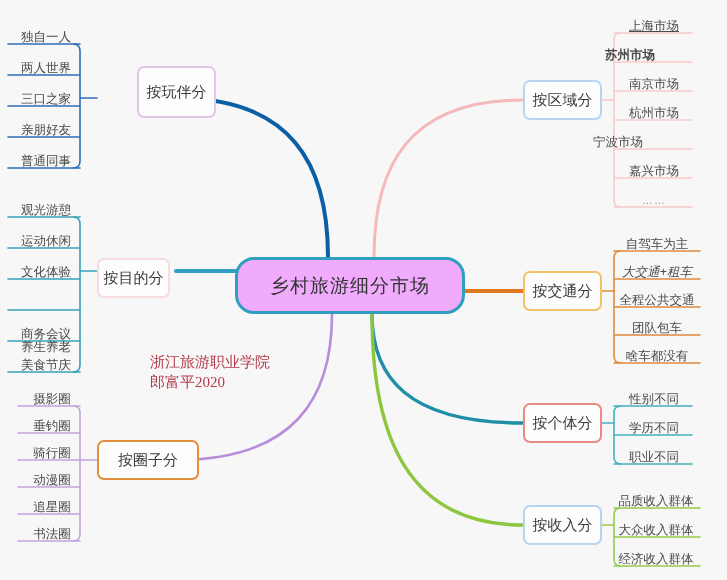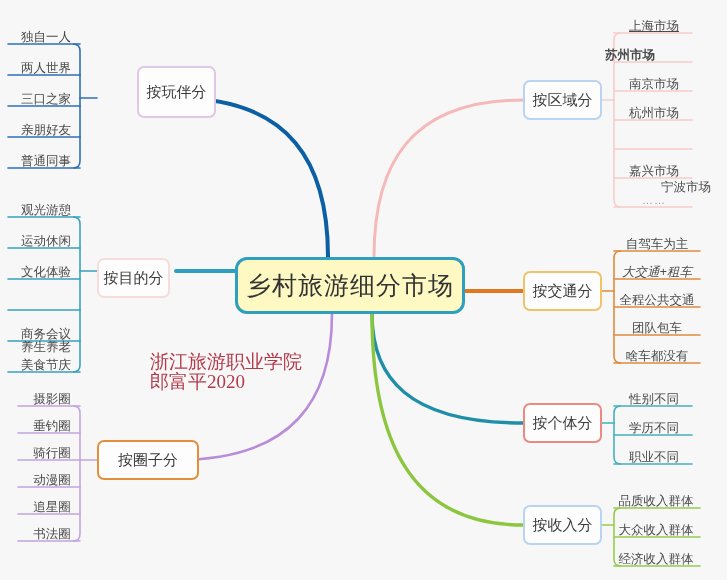--- a/index.html
+++ b/index.html
@@ -9,26 +9,26 @@
     font-family:"Liberation Sans","DejaVu Sans",sans-serif;
     overflow:hidden;
   }
   #canvas{position:relative;width:727px;height:580px;}
   #wires{position:absolute;left:0;top:0;width:727px;height:580px;}
 
   
   .center-node{
     position:absolute;
     box-sizing:border-box;
-    background:#fef9c3;
+    background:#f0abfc;
     border:3px solid #2e9fbe;
-    border-radius:12px;
+    border-radius:19px;
     display:flex;align-items:center;justify-content:center;
     color:#333;
-    font-size:25px;
+    font-size:19px;
     letter-spacing:1px;
     white-space:nowrap;
   }
 
   
   .branch-node{
     position:absolute;
     box-sizing:border-box;
     background:#fdfdfd;
     border:2px solid #ccc;
@@ -50,21 +50,21 @@
     padding-bottom:3px;
     border-bottom:1.6px solid #bbb;
     text-align:center;
   }
   .leaf.dots{font-size:11px;color:#9a9a9a;letter-spacing:1px;}
 
   
   .signature{
     position:absolute;
     color:#b33a4a;
-    font-size:19px;
+    font-size:15px;
     line-height:20px;
     white-space:nowrap;
     font-family:"Liberation Serif","DejaVu Serif",serif;
   }
 </style>
 </head>
 <body>
 
 <div id="canvas">
 
@@ -161,21 +161,21 @@
       <div class="leaf" style="left: 18px; top: 473px; width: 68px; border-bottom: none;">动漫圈</div>
       <div class="leaf" style="left: 18px; top: 500px; width: 68px; border-bottom: none;">追星圈</div>
       <div class="leaf" style="left: 18px; top: 527px; width: 68px; border-bottom: none;">书法圈</div>
       <div class="branch-node" style="left: 523px; top: 80px; width: 79px; height: 40px; border-color: rgb(184, 212, 240);">
         <span>按区域分</span>
       </div>
       <div class="leaf" style="left: 616px; top: 19px; width: 76px; border-bottom: none; text-decoration: underline;">上海市场</div>
       <div class="leaf" style="left: 592px; top: 48px; width: 76px; border-bottom: none; font-weight: bold;">苏州市场</div>
       <div class="leaf" style="left: 616px; top: 77px; width: 76px; border-bottom: none;">南京市场</div>
       <div class="leaf" style="left: 616px; top: 106px; width: 76px; border-bottom: none;">杭州市场</div>
-      <div class="leaf" style="left: 648px; top: 135px; width: 76px; border-bottom: none; margin-top: 45px;">宁波市场</div>
+      <div class="leaf" style="left: 580px; top: 135px; width: 76px; border-bottom: none;">宁波市场</div>
       <div class="leaf" style="left: 616px; top: 164px; width: 76px; border-bottom: none;">嘉兴市场</div>
       <div class="leaf dots" style="left: 616px; top: 193px; width: 76px; border-bottom: none;">……</div>
       <div class="branch-node" style="left: 523px; top: 271px; width: 79px; height: 40px; border-color: rgb(240, 195, 104);">
         <span>按交通分</span>
       </div>
       <div class="leaf" style="left: 614px; top: 237px; width: 86px; border-bottom: none;">自驾车为主</div>
       <div class="leaf" style="left: 614px; top: 265px; width: 86px; border-bottom: none; font-style: italic;">大交通+租车</div>
       <div class="leaf" style="left: 614px; top: 293px; width: 86px; border-bottom: none;">全程公共交通</div>
       <div class="leaf" style="left: 614px; top: 321px; width: 86px; border-bottom: none;">团队包车</div>
       <div class="leaf" style="left: 614px; top: 349px; width: 86px; border-bottom: none;">啥车都没有</div>

